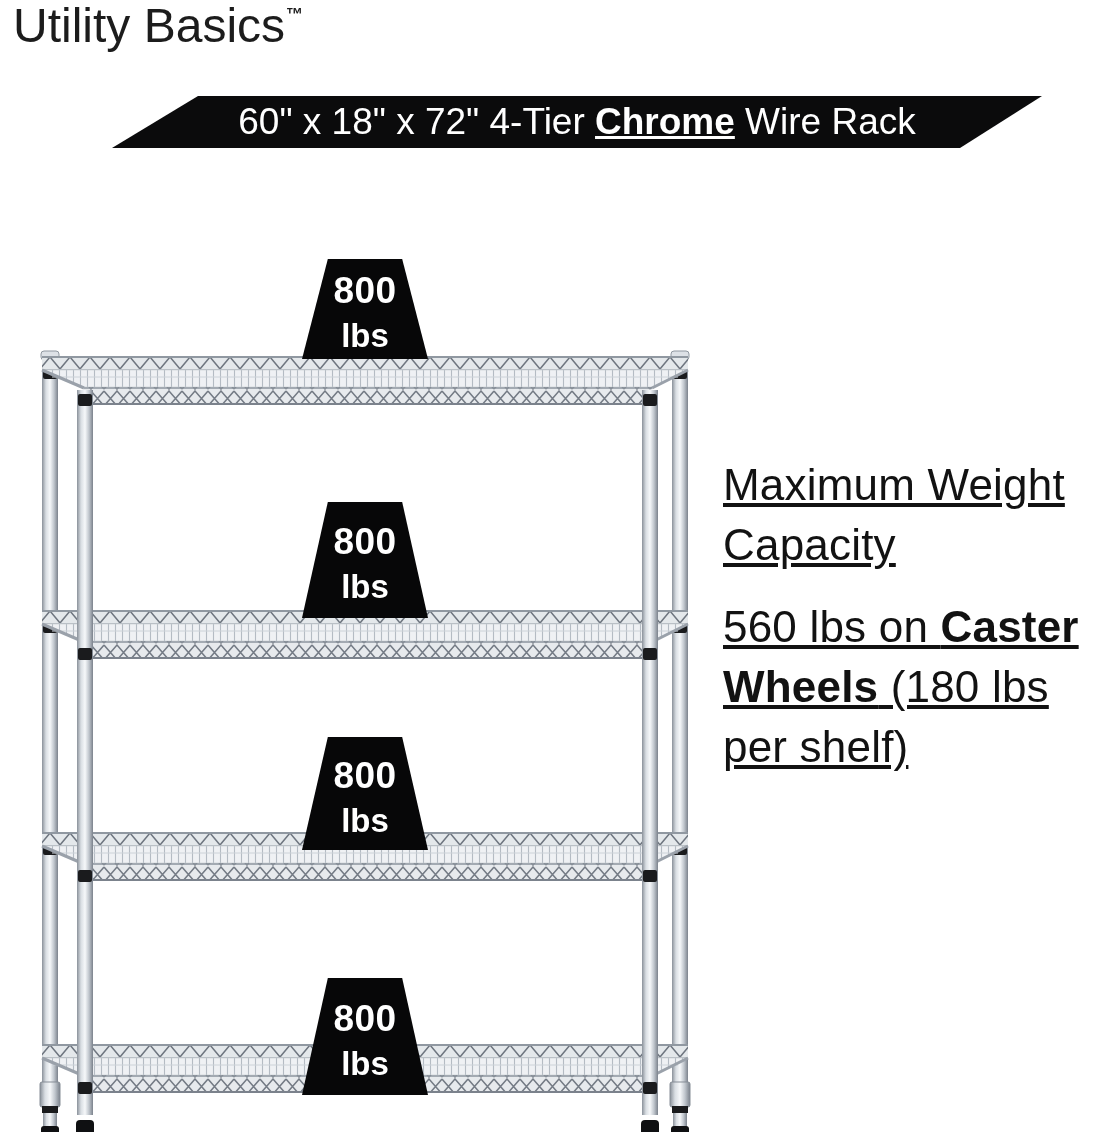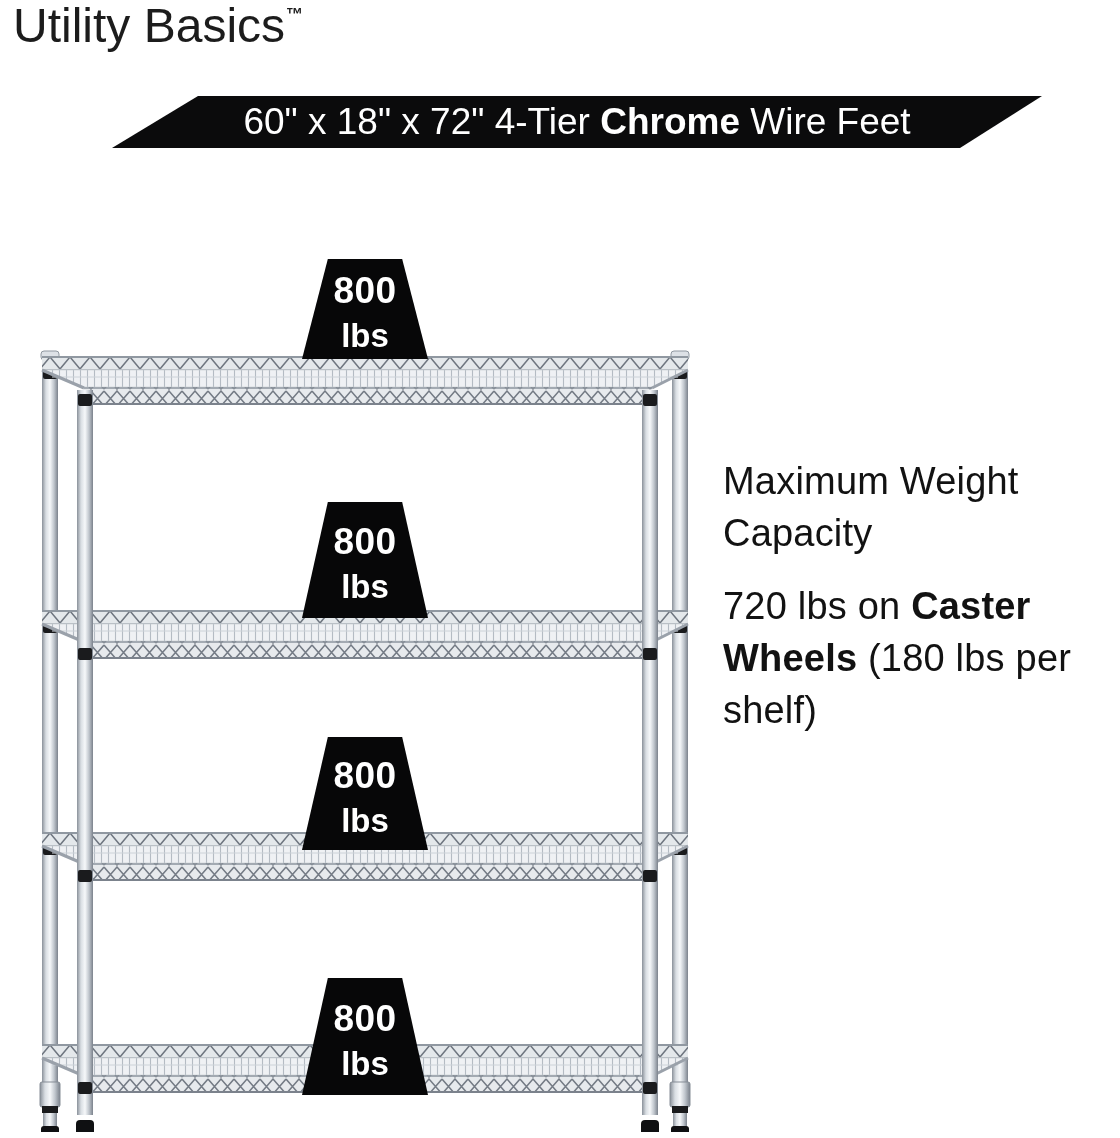--- a/index.html
+++ b/index.html
@@ -9,49 +9,49 @@
   }
   
   .logo{position:absolute;left:13px;top:-2px;font-size:48px;font-weight:500;color:#1c1c1c;letter-spacing:0;}
   .logo .tm{font-size:17px;font-weight:700;position:relative;top:-22px;left:1px;}
   
   .banner{
     position:absolute;left:112px;top:96px;width:930px;height:52px;background:#0b0b0c;
     clip-path:polygon(86px 0,930px 0,848px 52px,0 52px);
     color:#fff;font-size:37px;line-height:52px;text-align:center;white-space:pre;
   }
-  .banner b{font-weight:700;}
+  .banner b{font-weight:700;text-decoration:underline;}
   
   .rack-svg{position:absolute;left:0;top:0;width:1120px;height:1138px;}
   
   .weight{
     position:absolute;left:302px;width:126px;background:#070708;
     clip-path:polygon(20.5% 0,79.5% 0,100% 100%,0 100%);
     color:#ffffff;display:flex;flex-direction:column;align-items:center;justify-content:center;
     gap:10px;padding-top:6px;box-sizing:border-box;text-align:center;font-weight:700;
   }
   .weight .w-val{font-size:37px;line-height:1;letter-spacing:.5px;}
   .weight .w-unit{font-size:33px;line-height:1;text-align:right;}
   .w1{top:259px;height:100px;}
   .w2{top:502px;height:116px;}
   .w3{top:737px;height:113px;}
   .w4{top:978px;height:117px;}
   
-  .info{position:absolute;left:723px;top:455px;width:398px;font-size:38px;line-height:1.37;letter-spacing:.2px;color:#121212;}
+  .info{position:absolute;left:723px;top:455px;width:398px;font-size:44px;line-height:1.37;letter-spacing:.2px;color:#121212;text-decoration:underline;}
   .info .block{margin:0 0 21px 0;}
   .info b{font-weight:700;}
 </style>
 </head>
 <body>
 
 <div class="canvas">
 
   <div class="logo"><span>Utility Basics</span><span class="tm">™</span></div>
 
-  <div class="banner"><span>60" x 18" x 72" 4-Tier </span><b>Chrome</b><span> Wire Feet</span></div>
+  <div class="banner"><span>60" x 18" x 72" 4-Tier </span><b>Chrome</b><span> Wire Rack</span></div>
 
   <svg class="rack-svg" viewBox="0 0 1120 1138" aria-hidden="true">
     <defs>
       <linearGradient id="pg" x1="0" y1="0" x2="1" y2="0">
         <stop offset="0" stop-color="#8a919a"></stop>
         <stop offset="0.25" stop-color="#d9dee3"></stop>
         <stop offset="0.5" stop-color="#f6f8fa"></stop>
         <stop offset="0.75" stop-color="#c0c6cd"></stop>
         <stop offset="1" stop-color="#7b828c"></stop>
       </linearGradient>
@@ -125,16 +125,16 @@
     <span class="w-val">800</span>
     <span class="w-unit">lbs</span>
   </div>
   <div class="weight w4">
     <span class="w-val">800</span>
     <span class="w-unit">lbs</span>
   </div>
 
   <div class="info">
     <div class="block">Maximum Weight Capacity</div>
-    <div class="block"><span>720 lbs on </span><b>Caster Wheels</b><span> (180 lbs per shelf)</span></div>
+    <div class="block"><span>560 lbs on </span><b>Caster Wheels</b><span> (180 lbs per shelf)</span></div>
   </div>
 
 </div>
 
 </body></html>

